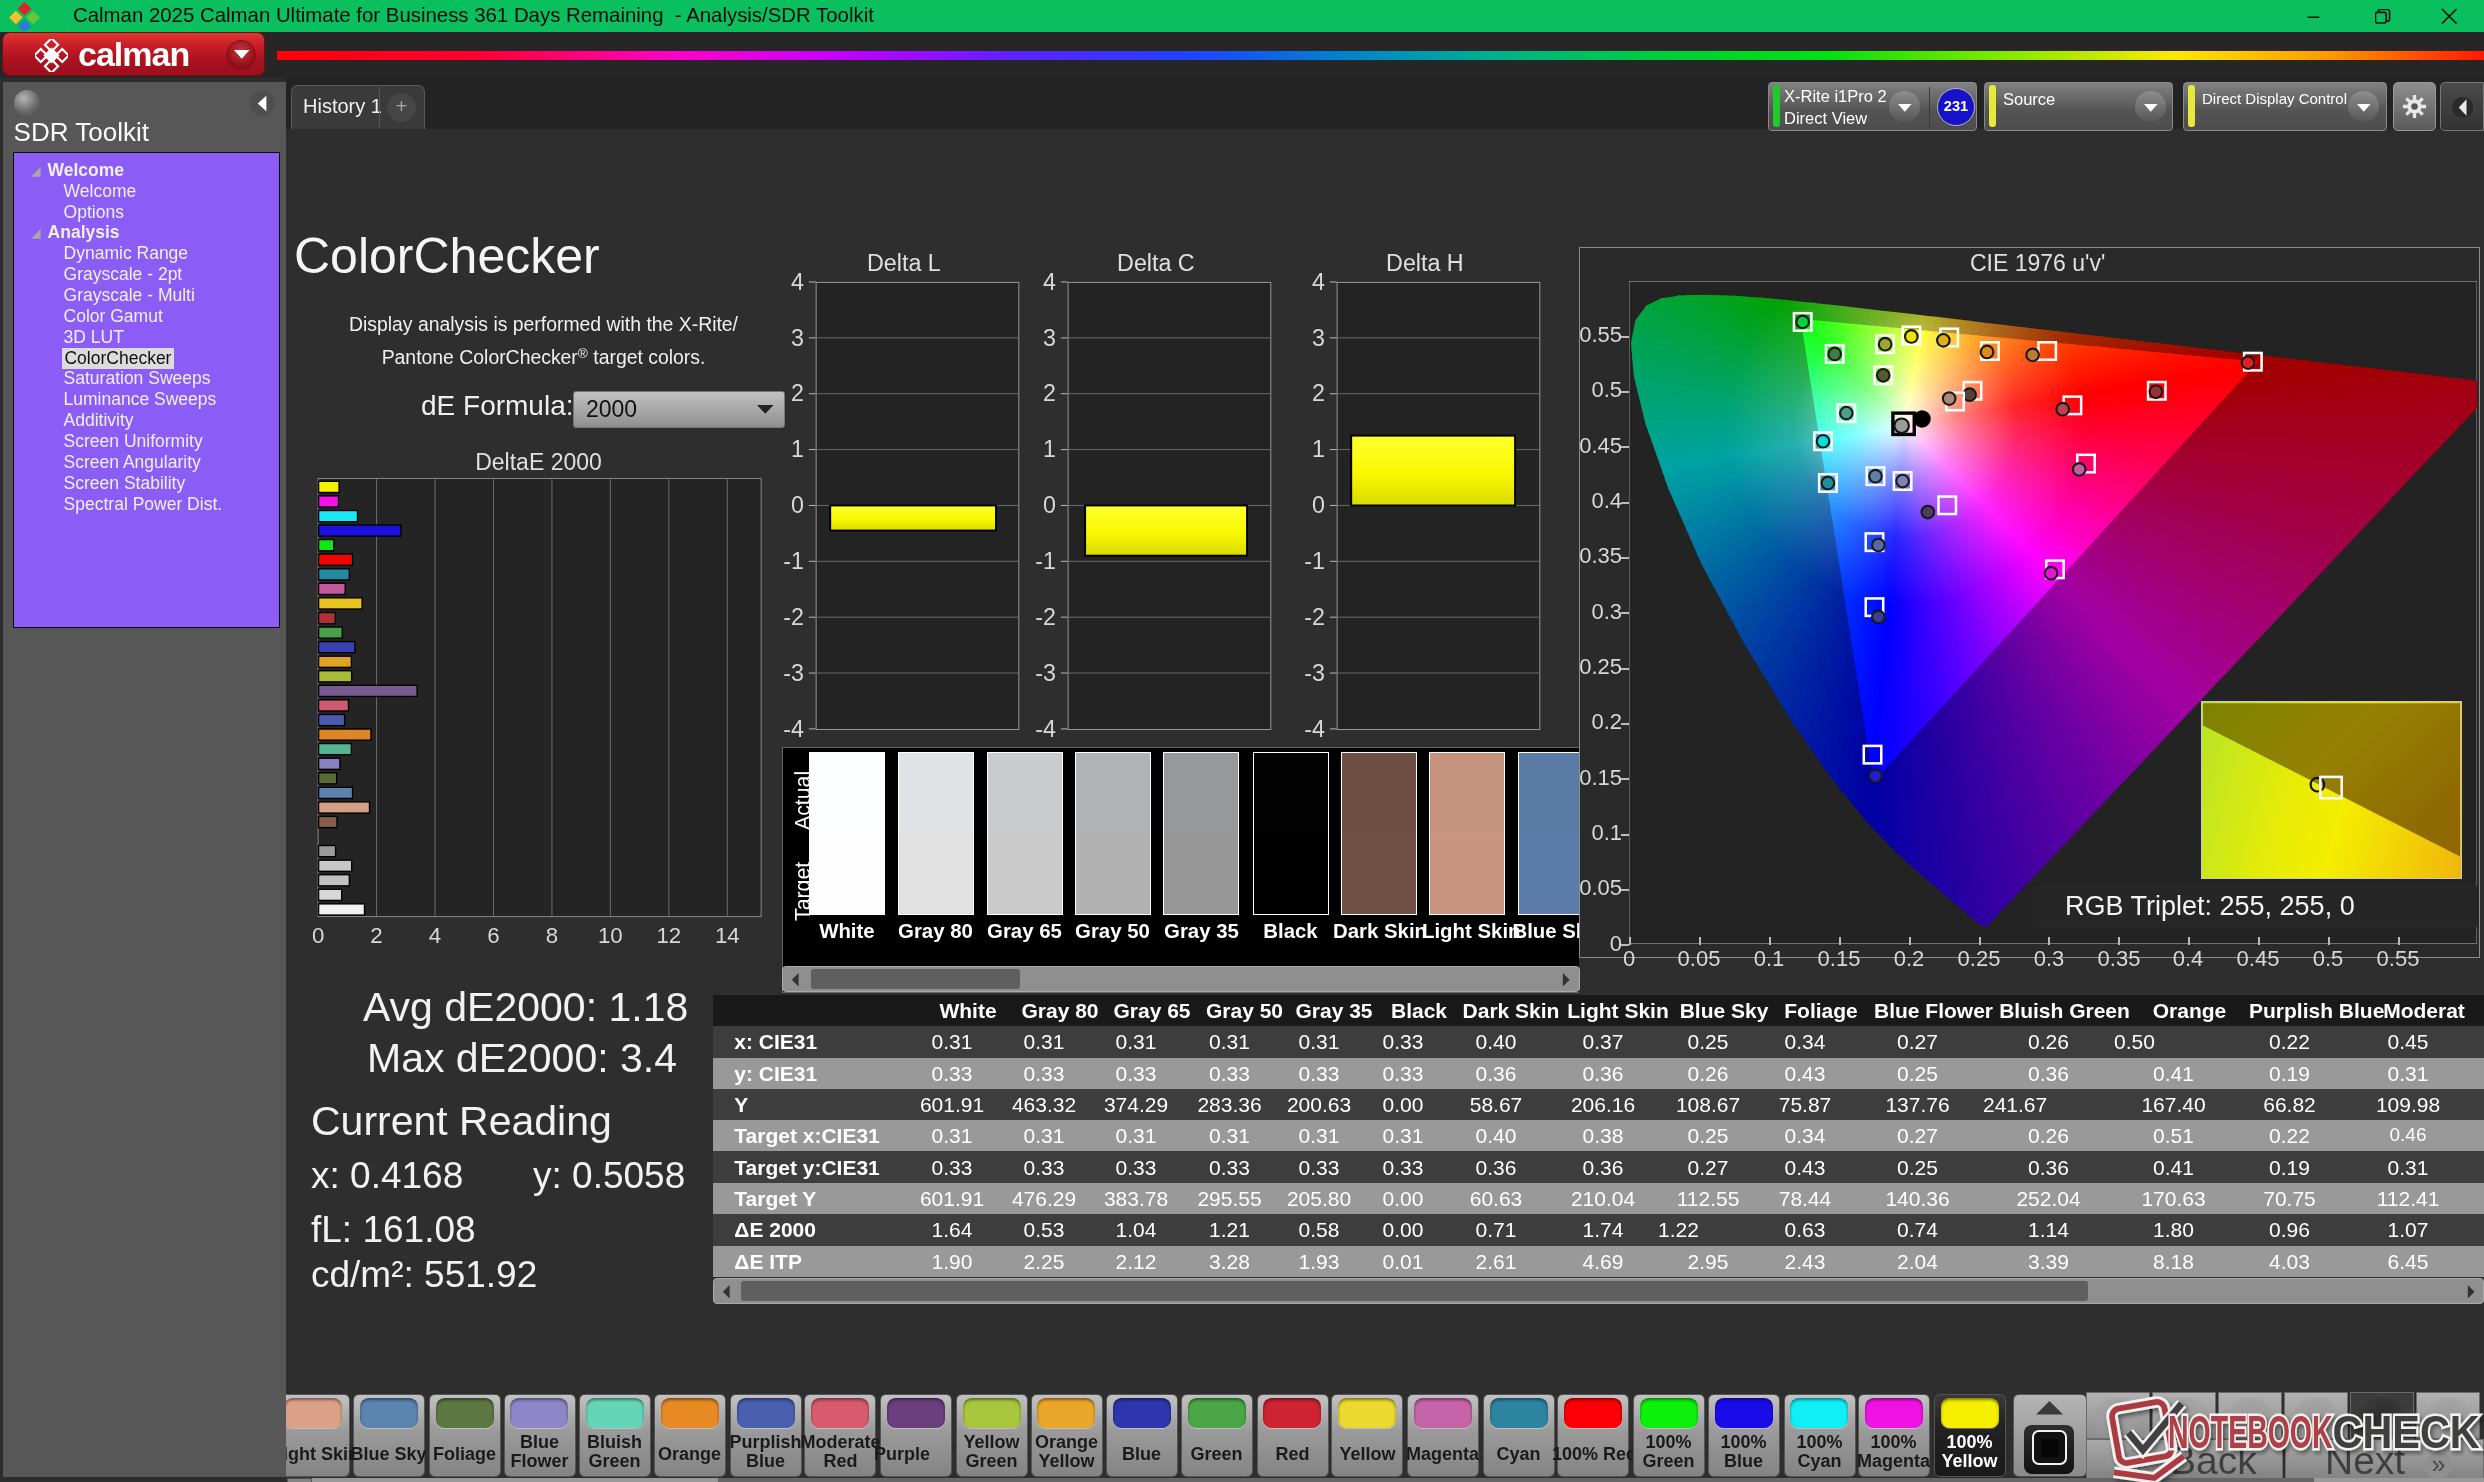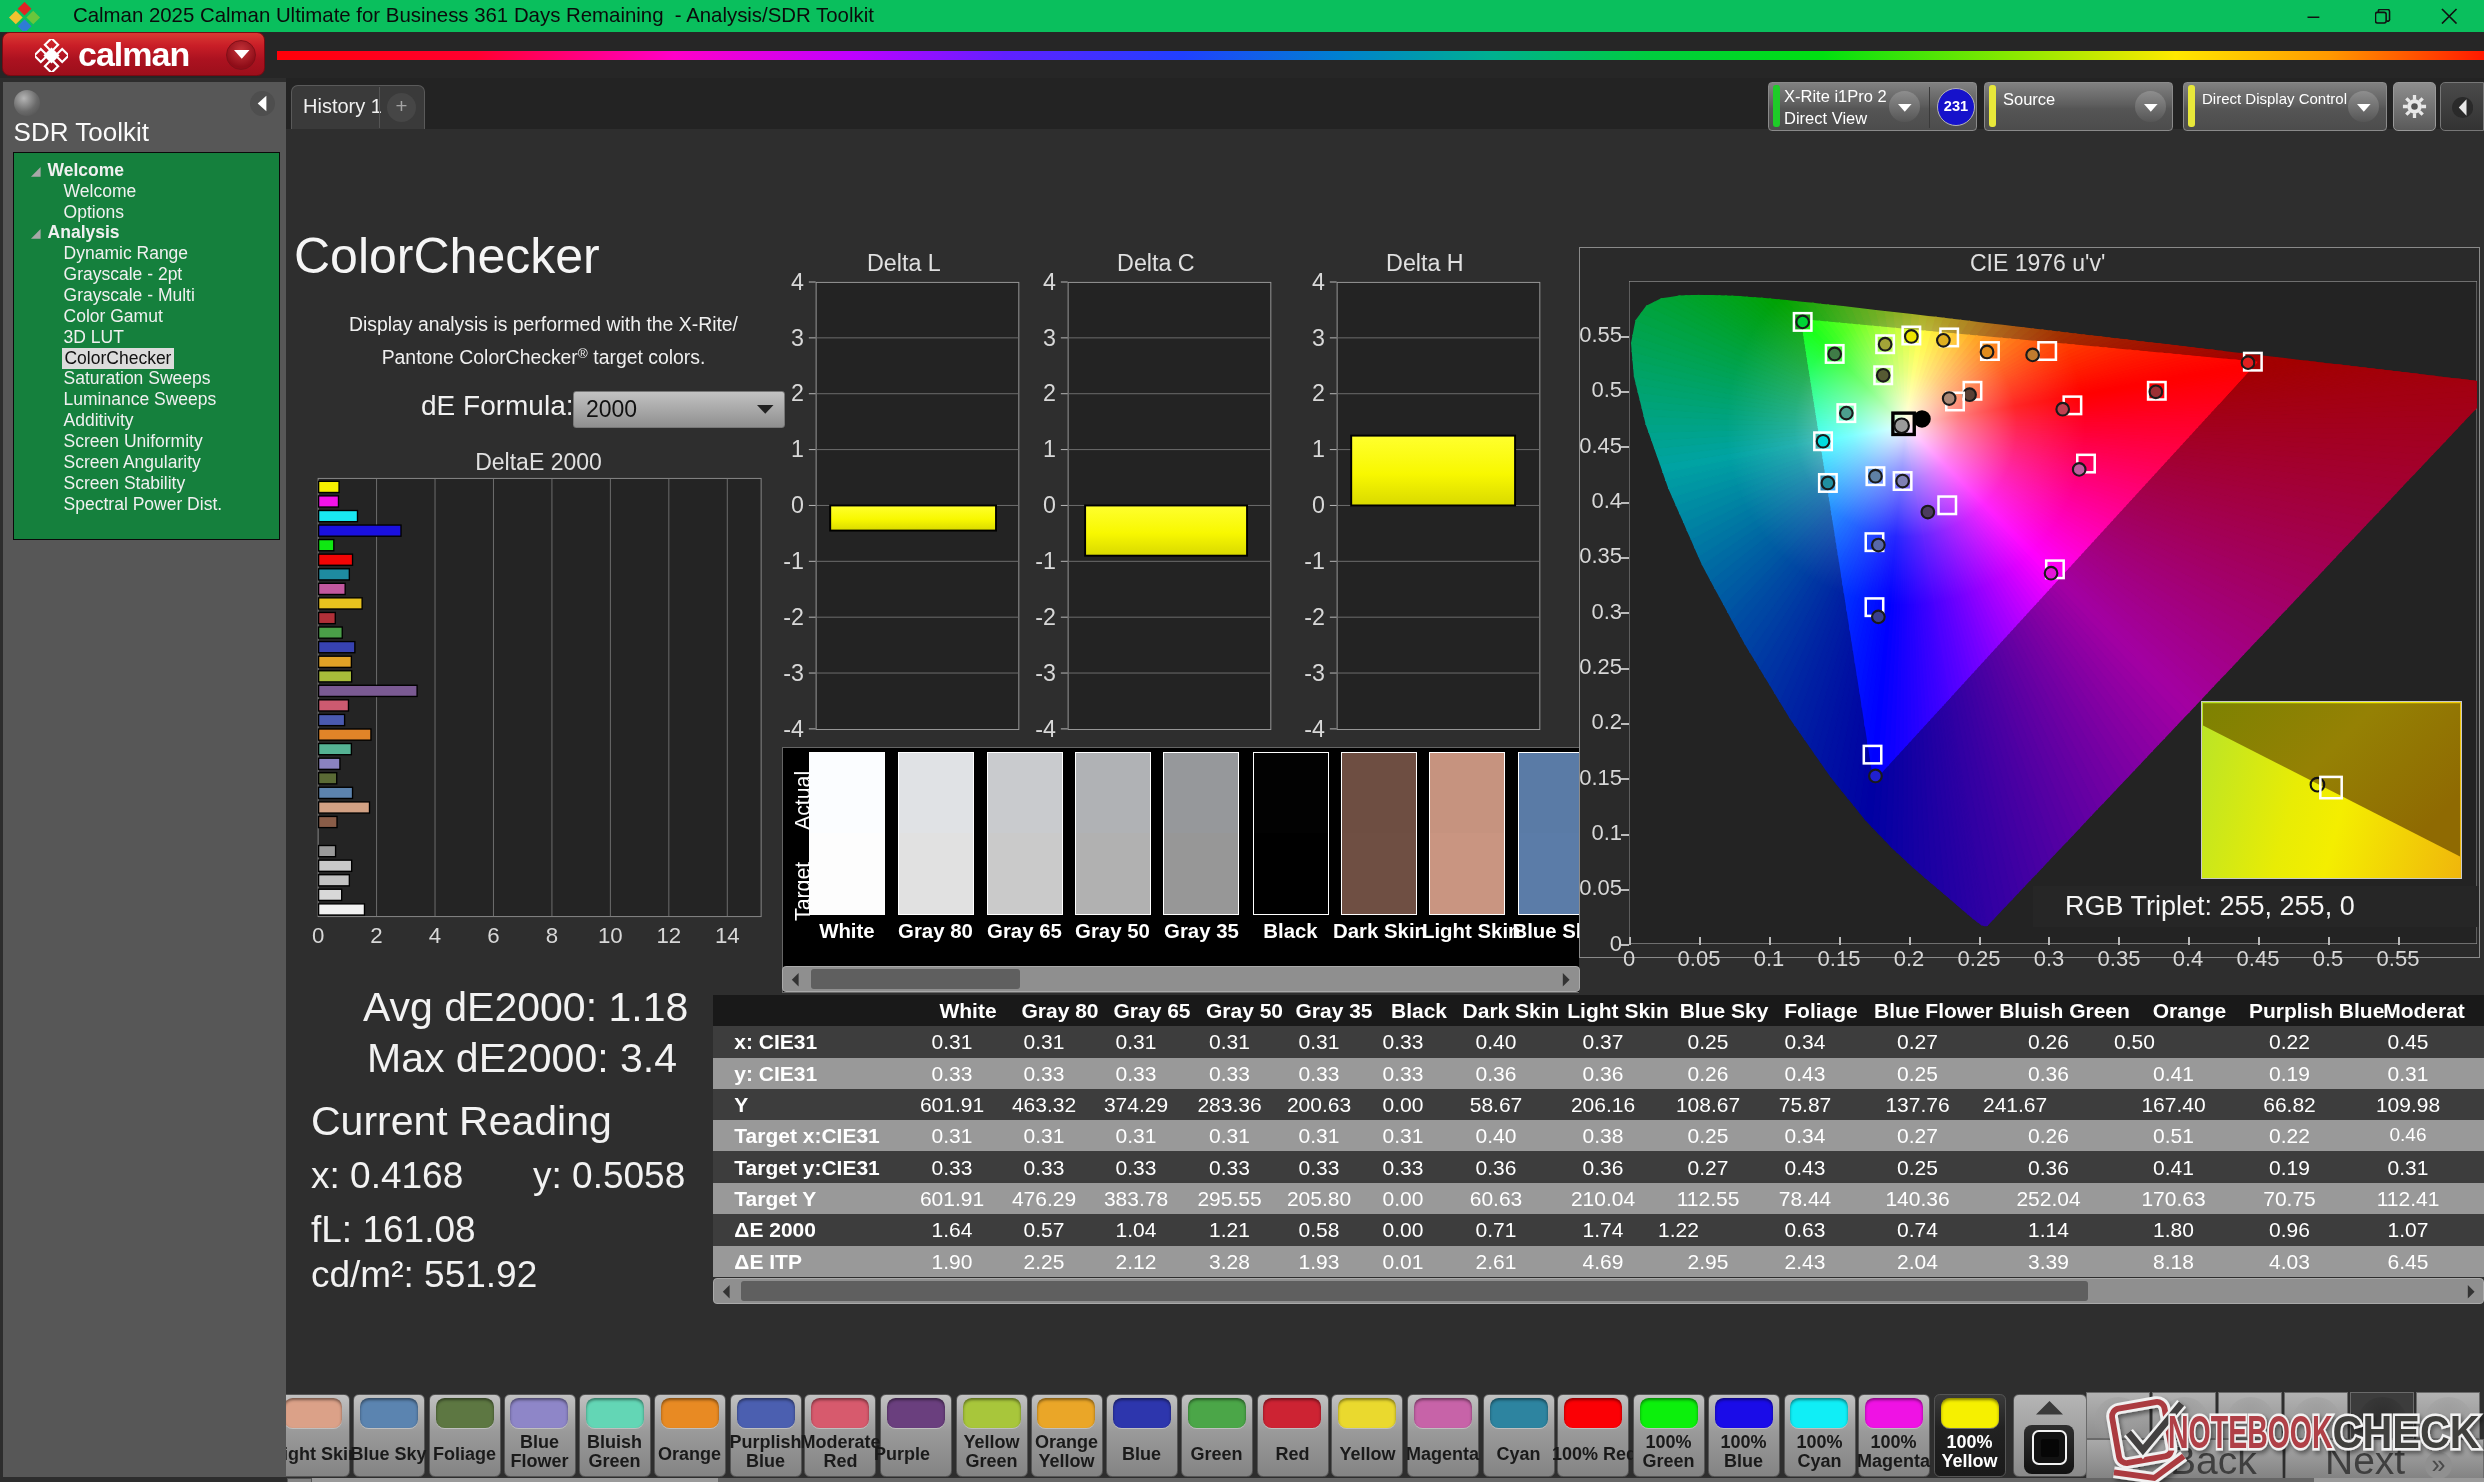--- a/index.html
+++ b/index.html
@@ -10,21 +10,21 @@
  text-align:center;line-height:32px;}
 .hdr{position:absolute;left:0;top:32px;width:2484px;height:46px;background:#262626;}
 .logo{position:absolute;left:1.9px;top:0px;width:263px;height:44px;border-radius:7.8px;
  background:linear-gradient(180deg,#da3a33 0%,#c91e27 30%,#ac1220 62%,#9c0f1b 100%);
  border:1px solid #7a0a12;}
 .rainbow{position:absolute;left:277px;top:19.4px;width:2208px;height:8.7px;background:
  linear-gradient(90deg,#ff0008 0%,#ff0030 9%,#ff00c8 18%,#c000ff 26%,#6020ff 33%,
  #2040ff 41%,#0080d0 48%,#00b090 55%,#00cc40 62%,#00e010 70%,#80e800 78%,
  #ffe800 86%,#ff9800 93%,#ff1800 100%);}
 .sidebar{position:absolute;left:2.9px;top:82px;width:283px;height:1395px;background:#575757;z-index:5;}
-.tree{position:absolute;left:9.7px;top:70px;width:267px;height:388px;background:#15803d;
+.tree{position:absolute;left:9.7px;top:70px;width:267px;height:476px;background:#8b5cf6;
  border:1px solid #0a0a0a;color:#f0f0f0;font-size:17.5px;}
 .ti{position:absolute;left:50px;white-space:nowrap;}
 .tc{position:absolute;left:34px;font-weight:bold;white-space:nowrap;}
 .tab{position:absolute;left:291px;top:85px;width:134px;height:44px;background:#3a3a3a;
  border:1px solid #5a5a5a;border-bottom:none;border-radius:6.8px 6.8px 0 0;}
 .toolbtn{position:absolute;top:82px;height:49px;border-radius:3.9px;
  background:linear-gradient(180deg,#818181,#5f5f5f 45%,#555 55%,#4c4c4c);
  border:1px solid #8a8a8a;color:#fff;}
 .ddarr{position:absolute;border-radius:50%;background:linear-gradient(180deg,#8e8e8e,#565656);
  color:#e8e8e8;text-align:center;}
@@ -499,21 +499,21 @@
 <div class="abs" style="left:945px;top:192px;width:100px;text-align:center;font-size:21px;color:#fff;">112.55</div>
 <div class="abs" style="left:1045px;top:192px;width:94px;text-align:center;font-size:21px;color:#fff;">78.44</div>
 <div class="abs" style="left:1139px;top:192px;width:131px;text-align:center;font-size:21px;color:#fff;">140.36</div>
 <div class="abs" style="left:1270px;top:192px;width:131px;text-align:center;font-size:21px;color:#fff;">252.04</div>
 <div class="abs" style="left:1401px;top:192px;width:119px;text-align:center;font-size:21px;color:#fff;">170.63</div>
 <div class="abs" style="left:1521px;top:192px;width:111px;text-align:center;font-size:21px;color:#fff;">70.75</div>
 <div class="abs" style="left:1631px;top:192px;width:128px;text-align:center;font-size:21px;color:#fff;">112.41</div>
 <div class="abs" style="left:0;top:219px;width:100%;height:31px;background:#3d3d3d;"></div>
 <div class="abs" style="left:21.3px;top:223px;font-size:21px;font-weight:bold;color:#fff;white-space:nowrap;">ΔE 2000</div>
 <div class="abs" style="left:193px;top:223px;width:92px;text-align:center;font-size:21px;color:#fff;">1.64</div>
-<div class="abs" style="left:285px;top:223px;width:92px;text-align:center;font-size:21px;color:#fff;">0.57</div>
+<div class="abs" style="left:285px;top:223px;width:92px;text-align:center;font-size:21px;color:#fff;">0.53</div>
 <div class="abs" style="left:377px;top:223px;width:92px;text-align:center;font-size:21px;color:#fff;">1.04</div>
 <div class="abs" style="left:470px;top:223px;width:93px;text-align:center;font-size:21px;color:#fff;">1.21</div>
 <div class="abs" style="left:563px;top:223px;width:86px;text-align:center;font-size:21px;color:#fff;">0.58</div>
 <div class="abs" style="left:649px;top:223px;width:82px;text-align:center;font-size:21px;color:#fff;">0.00</div>
 <div class="abs" style="left:732px;top:223px;width:102px;text-align:center;font-size:21px;color:#fff;">0.71</div>
 <div class="abs" style="left:834px;top:223px;width:112px;text-align:center;font-size:21px;color:#fff;">1.74</div>
 <div class="abs" style="left:945px;top:223px;width:100px;font-size:21px;color:#fff;">1.22</div>
 <div class="abs" style="left:1045px;top:223px;width:94px;text-align:center;font-size:21px;color:#fff;">0.63</div>
 <div class="abs" style="left:1139px;top:223px;width:131px;text-align:center;font-size:21px;color:#fff;">0.74</div>
 <div class="abs" style="left:1270px;top:223px;width:131px;text-align:center;font-size:21px;color:#fff;">1.14</div>

